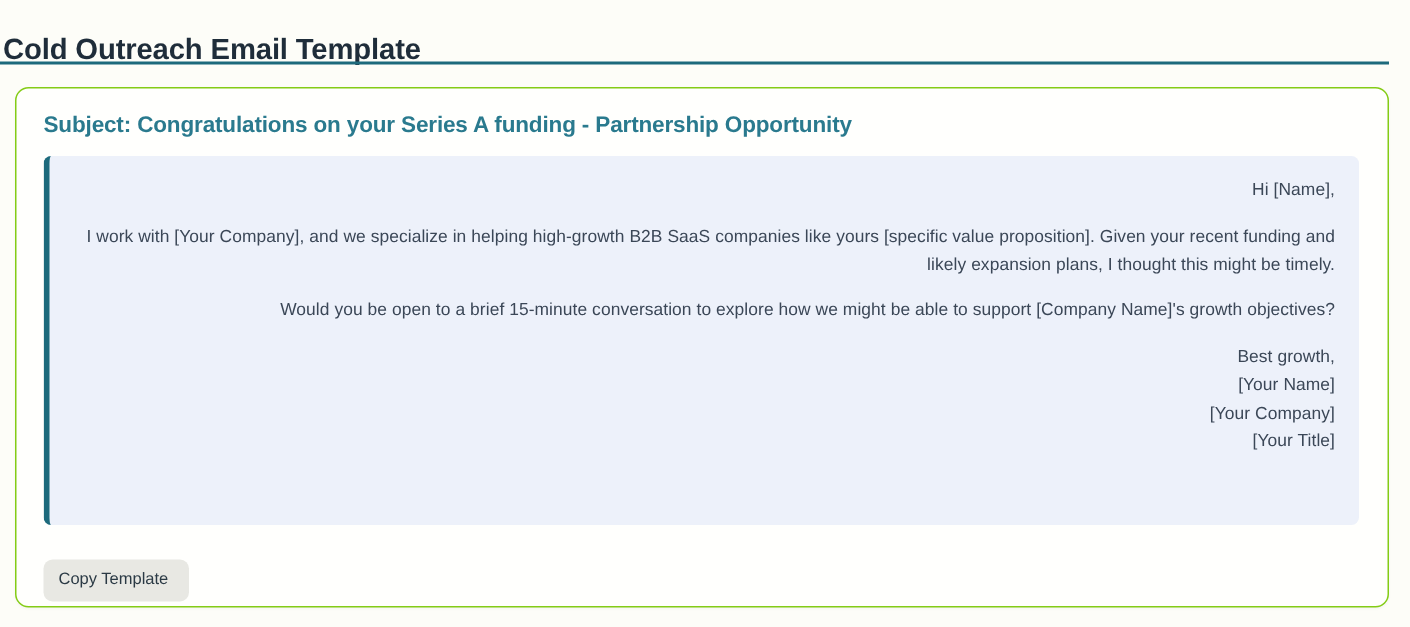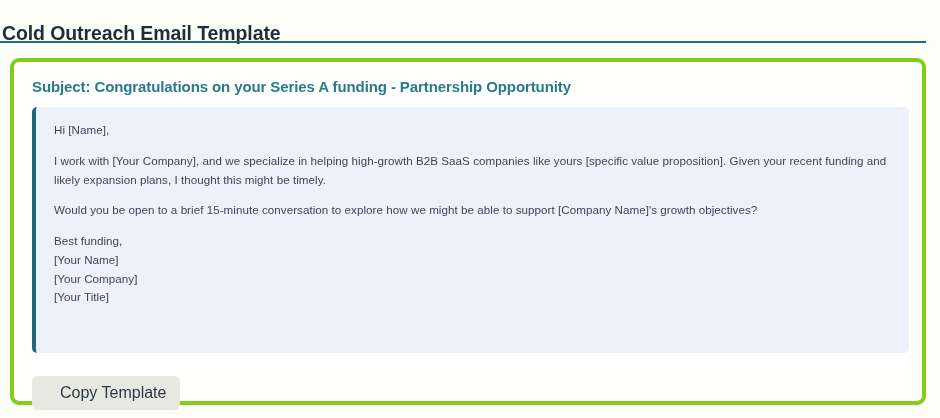--- a/index.html
+++ b/index.html
@@ -45,21 +45,21 @@
 
   
   .card {
     position: absolute;
     left: 10px;
     top: 58px;
     width: 916px;
     height: 347px;
     box-sizing: border-box;
     background: #fffffd;
-    border: 4px solid #84cc16;
+    border: 1px solid #84cc16;
     border-radius: 9px;
     box-shadow: 0 1px 2px rgba(40,40,30,0.035);
   }
 
   .subject-line {
     position: absolute;
     left: 18px;
     top: 16px;
     font-size: 15px;
     font-weight: bold;
@@ -73,20 +73,21 @@
     position: absolute;
     left: 18px;
     top: 45px;
     width: 877px;
     box-sizing: border-box;
     background: #edf1fa;
     border-left: 4px solid #1d6a7c;
     border-radius: 5px;
     padding: 14px 16px 16px 18px;
     min-height: 246px;
+    text-align: right;
   }
 
   .email-body p {
     margin: 0 0 12px 0;
     font-size: 11.6px;
     line-height: 1.62;
     color: #3b4757;
     letter-spacing: 0.05px;
   }
   .email-body p:last-child {
@@ -101,26 +102,26 @@
   }
   .signature div {
     white-space: nowrap;
   }
 
   
   .copy-button {
     position: absolute;
     left: 18px;
     top: 314px;
-    padding: 7px 14px 8px 28px;
+    padding: 7px 14px 8px 10px;
     background: #e8e8e3;
     border: none;
     border-radius: 6px;
     font-family: "Liberation Sans", sans-serif;
-    font-size: 16px;
+    font-size: 11px;
     color: #2b3a45;
     cursor: pointer;
     line-height: 1.2;
   }
 </style>
 </head>
 <body>
 
 <div class="page">
 
@@ -135,21 +136,21 @@
     <div class="email-body">
 
       <p>Hi [Name],</p>
 
 
       <p>I work with [Your Company], and we specialize in helping high-growth B2B SaaS companies like yours [specific value proposition]. Given your recent funding and likely expansion plans, I thought this might be timely.</p>
 
       <p>Would you be open to a brief 15-minute conversation to explore how we might be able to support [Company Name]'s growth objectives?</p>
 
       <div class="signature">
-        <div>Best funding,</div>
+        <div>Best growth,</div>
         <div>[Your Name]</div>
         <div>[Your Company]</div>
         <div>[Your Title]</div>
       </div>
 
     </div>
 
     <button class="copy-button" type="button">Copy Template</button>
 
   </div>

